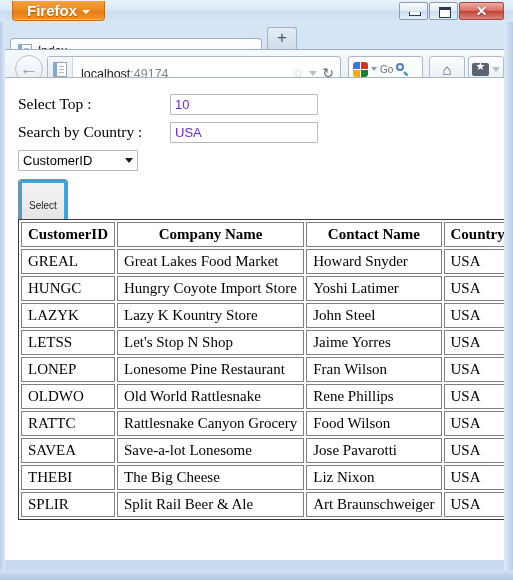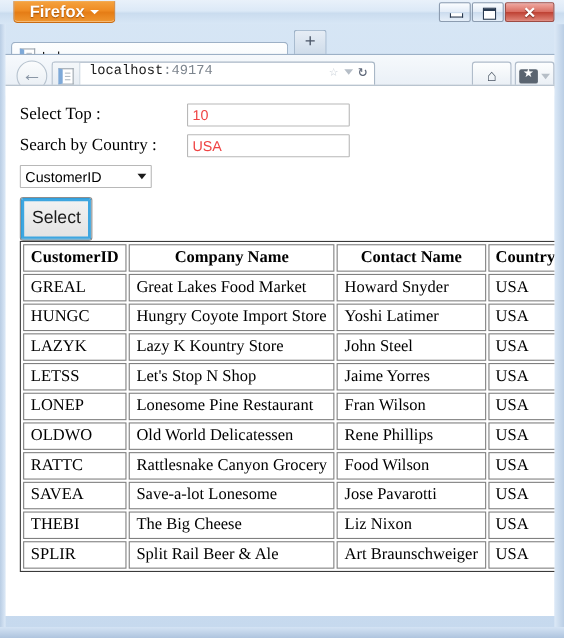--- a/index.html
+++ b/index.html
@@ -119,21 +119,21 @@
   .backbtn {
     position:absolute; left:10px; top:5px; width:28px; height:28px;
     border-radius: 50%;
     background: linear-gradient(to bottom,#fbfcfd,#e7edf3);
     border:1px solid #b6c2ce; box-sizing:border-box;
     color:#8a97a6; font-size:19px; text-align:center; line-height:25px;
   }
   .urlbar {
     position:absolute; left:42px; top:6px; width:294px; height:26px;
     background:#ffffff; border:1px solid #a9b7c6; border-radius:3px;
-    box-sizing:border-box; display:flex; align-items:flex-start;font-family:Liberation Mono, monospace;
+    box-sizing:border-box; display:flex; align-items:flex-end;
   }
   .url-ident { width:24px; height:24px; display:flex; align-items:center; justify-content:center;
                background:linear-gradient(to bottom,#f4f7fa,#e4ebf2); border-right:1px solid #cdd7e1; }
   .url-ident .favicon { margin:0; }
   .url-text { flex:1; padding-left:8px; font-size:12.5px; color:#7d858e; white-space:nowrap; overflow:hidden; }
   .url-text b { color:#1a1a1a; font-weight:normal; }
   .url-icons { display:flex; align-items:center; padding-right:6px; gap:5px; color:#9aa6b3; }
   .star { font-size:14px; color:#c3cbd4; }
   .dd-caret { border-left:4px solid transparent; border-right:4px solid transparent; border-top:5px solid #b6bec7; }
   .reload { font-size:14px; color:#60697a; }
@@ -179,37 +179,37 @@
   .form { position:absolute; left:13px; top:13px; width:470px; }
   .formrow { display:flex; align-items:center; height:26px; margin-bottom:2px; }
   .formlabel {
     width: 152px; flex: 0 0 auto;
     font-family: "Liberation Serif", serif;
     font-size: 15.5px; color:#000000;
   }
   .txtinput {
     width:148px; height:21px; box-sizing:border-box;
     border:1px solid #b8b8b8; background:#ffffff;
-    font-family:"Liberation Sans", sans-serif; font-size:13px; color:#ef4444;
+    font-family:"Liberation Sans", sans-serif; font-size:13px; color:#6d28d9;
     padding:1px 4px; border-radius:1px;
   }
   .selwrap {
     width:120px; height:21px; box-sizing:border-box;
     border:1px solid #b8b8b8; background:#ffffff; border-radius:1px;
     display:flex; align-items:center; padding:0 4px;
     font-family:"Liberation Sans", sans-serif; font-size:13px; color:#000;
   }
   .selwrap .sel-val { flex:1; }
   .selwrap .sel-caret { border-left:4px solid transparent; border-right:4px solid transparent; border-top:5px solid #1a1a1a; }
 
   .btnrow { margin-top: 6px; }
   .selectbtn {
     display:inline-block;
-    padding:10px 10px;
-    font-family:"Liberation Sans", sans-serif; font-size:16px; color:#1a1a1a;
+    padding:20px 10px;
+    font-family:"Liberation Sans", sans-serif; font-size:10px; color:#1a1a1a;
     background: linear-gradient(to bottom,#f3f3f3,#e2e2e2);
     border:1px solid #8e8e8e; border-radius:3px;
     outline: 2px solid #3ea6e0;
     outline-offset: -4px;
     box-shadow: 0 0 0 1px #2f9fdc inset;
     cursor:pointer;
   }
 
   
   .tablewrap { position:absolute; left:13px; top:141px; }
@@ -278,20 +278,31 @@
         <span class="favicon"></span>
       </span>
       <span class="url-text"><b>localhost</b><span>:49174</span></span>
       <span class="url-icons">
         <span class="star">☆</span>
         <span class="dd-caret"></span>
         <span class="reload">↻</span>
       </span>
     </div>
 
+    <div class="searchbox">
+      <span class="gicon">
+        <span class="gq1"></span>
+          <span class="gq2"></span>
+          <span class="gq3"></span>
+          <span class="gq4"></span>
+      </span>
+      <span class="s-caret"></span>
+      <span class="s-text">Go</span>
+      <span class="magnifier"></span>
+    </div>
 
     <div class="tbbtn homebtn">
       <span class="home-glyph">⌂</span>
     </div>
     <div class="tbbtn bmbtn">
       <span class="bm-glyph"></span>
       <span class="dd-caret"></span>
     </div>
   </div>
 
@@ -354,21 +365,21 @@
                 <td class="col-ctry">USA</td>
               </tr>
               <tr>
                 <td class="col-id">LONEP</td>
                 <td class="col-comp">Lonesome Pine Restaurant</td>
                 <td class="col-cont">Fran Wilson</td>
                 <td class="col-ctry">USA</td>
               </tr>
               <tr>
                 <td class="col-id">OLDWO</td>
-                <td class="col-comp">Old World Delicatessen</td>
+                <td class="col-comp">Old World Rattlesnake</td>
                 <td class="col-cont">Rene Phillips</td>
                 <td class="col-ctry">USA</td>
               </tr>
               <tr>
                 <td class="col-id">RATTC</td>
                 <td class="col-comp">Rattlesnake Canyon Grocery</td>
                 <td class="col-cont">Food Wilson</td>
                 <td class="col-ctry">USA</td>
               </tr>
               <tr>

